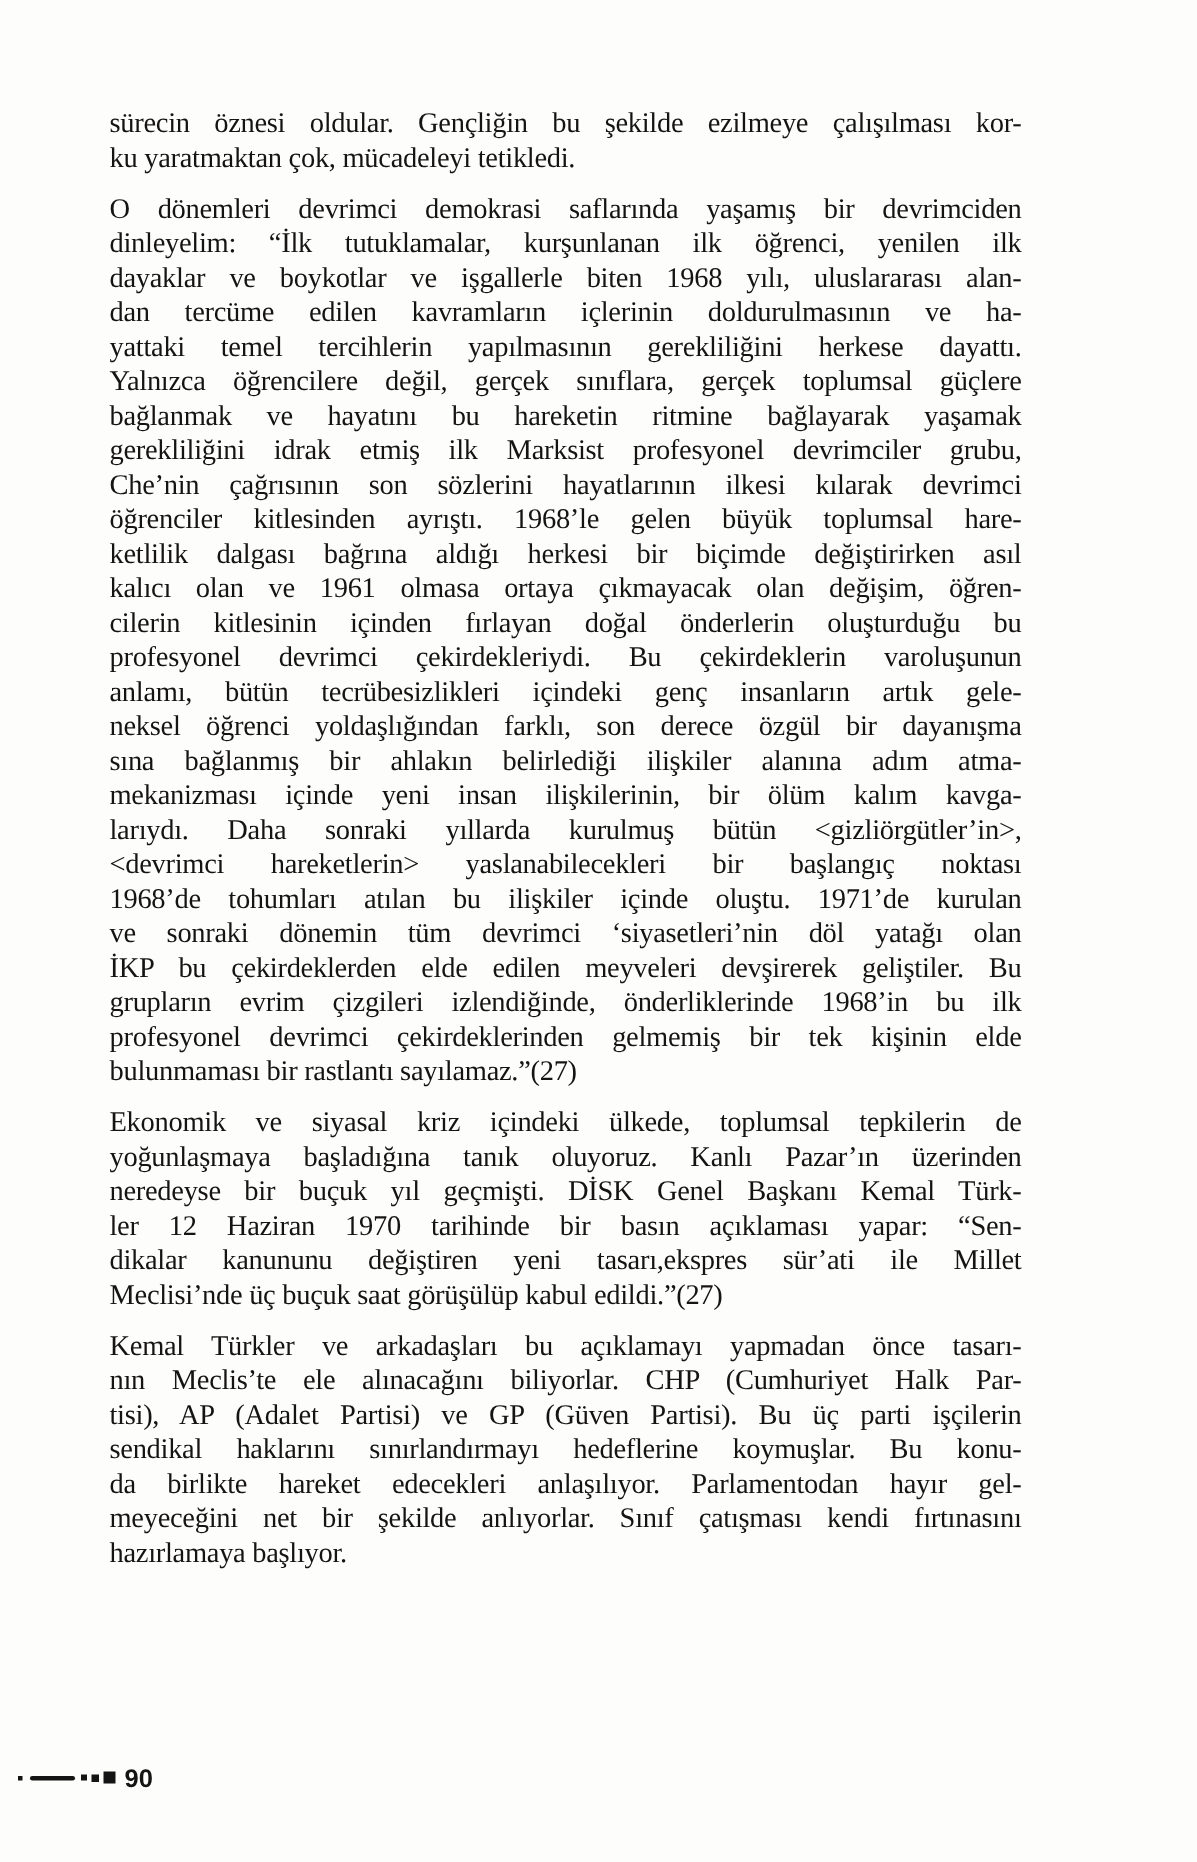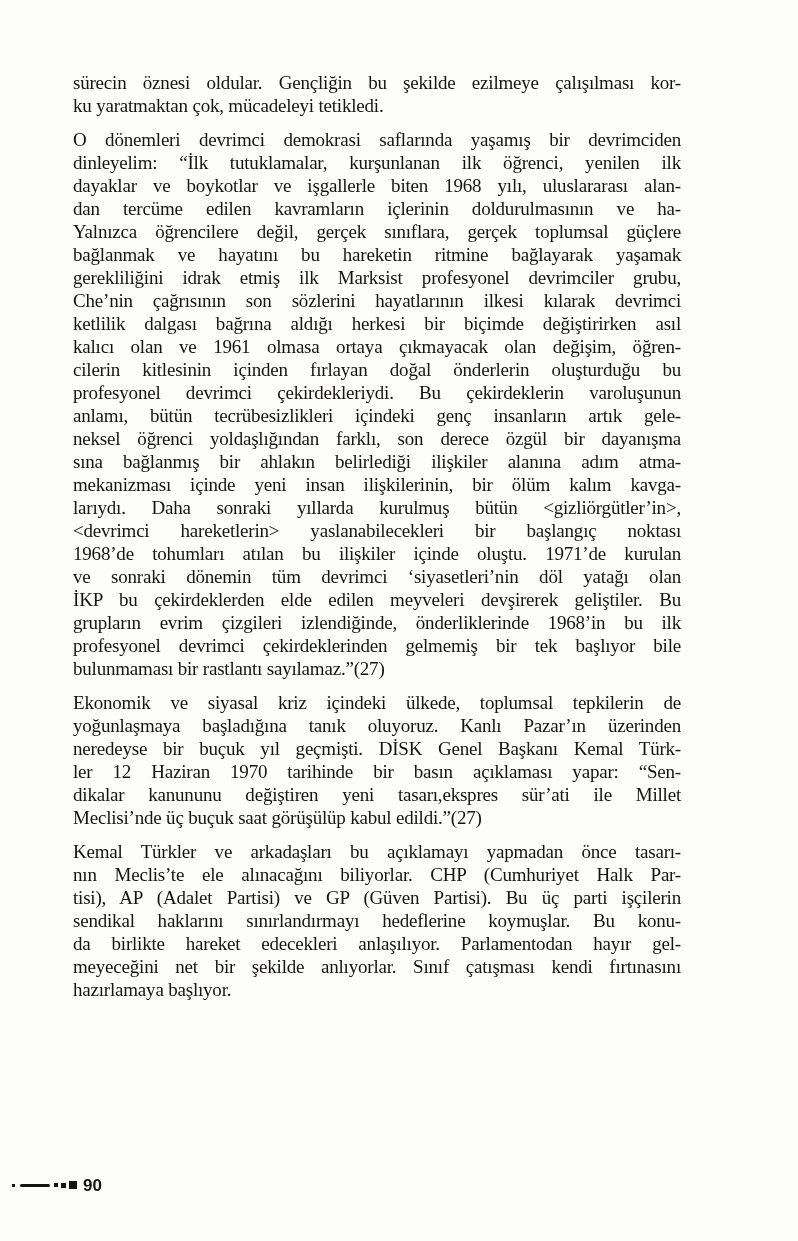--- a/index.html
+++ b/index.html
@@ -85,39 +85,41 @@
 
   <div class="paragraph">
         <div class="line">sürecin öznesi oldular. Gençliğin bu şekilde ezilmeye çalışılması kor-</div>
         <div class="line last">ku yaratmaktan çok, mücadeleyi tetikledi.</div>
       </div>
       <div class="paragraph">
         <div class="line">O dönemleri devrimci demokrasi saflarında yaşamış bir devrimciden</div>
         <div class="line">dinleyelim: “İlk tutuklamalar, kurşunlanan ilk öğrenci, yenilen ilk</div>
         <div class="line">dayaklar ve boykotlar ve işgallerle biten 1968 yılı, uluslararası alan-</div>
         <div class="line">dan tercüme edilen kavramların içlerinin doldurulmasının ve ha-</div>
+        <div class="line">yattaki temel tercihlerin yapılmasının gerekliliğini herkese dayattı.</div>
         <div class="line">Yalnızca öğrencilere değil, gerçek sınıflara, gerçek toplumsal güçlere</div>
         <div class="line">bağlanmak ve hayatını bu hareketin ritmine bağlayarak yaşamak</div>
         <div class="line">gerekliliğini idrak etmiş ilk Marksist profesyonel devrimciler grubu,</div>
         <div class="line">Che’nin çağrısının son sözlerini hayatlarının ilkesi kılarak devrimci</div>
+        <div class="line">öğrenciler kitlesinden ayrıştı. 1968’le gelen büyük toplumsal hare-</div>
         <div class="line">ketlilik dalgası bağrına aldığı herkesi bir biçimde değiştirirken asıl</div>
         <div class="line">kalıcı olan ve 1961 olmasa ortaya çıkmayacak olan değişim, öğren-</div>
         <div class="line">cilerin kitlesinin içinden fırlayan doğal önderlerin oluşturduğu bu</div>
         <div class="line">profesyonel devrimci çekirdekleriydi. Bu çekirdeklerin varoluşunun</div>
         <div class="line">anlamı, bütün tecrübesizlikleri içindeki genç insanların artık gele-</div>
         <div class="line">neksel öğrenci yoldaşlığından farklı, son derece özgül bir dayanışma</div>
         <div class="line">sına bağlanmış bir ahlakın belirlediği ilişkiler alanına adım atma-</div>
         <div class="line">mekanizması içinde yeni insan ilişkilerinin, bir ölüm kalım kavga-</div>
         <div class="line">larıydı. Daha sonraki yıllarda kurulmuş bütün &lt;gizliörgütler’in&gt;,</div>
         <div class="line">&lt;devrimci hareketlerin&gt; yaslanabilecekleri bir başlangıç noktası</div>
         <div class="line">1968’de tohumları atılan bu ilişkiler içinde oluştu. 1971’de kurulan</div>
         <div class="line">ve sonraki dönemin tüm devrimci ‘siyasetleri’nin döl yatağı olan</div>
         <div class="line">İKP bu çekirdeklerden elde edilen meyveleri devşirerek geliştiler. Bu</div>
         <div class="line">grupların evrim çizgileri izlendiğinde, önderliklerinde 1968’in bu ilk</div>
-        <div class="line">profesyonel devrimci çekirdeklerinden gelmemiş bir tek başlıyor bile</div>
+        <div class="line">profesyonel devrimci çekirdeklerinden gelmemiş bir tek kişinin elde</div>
         <div class="line last">bulunmaması bir rastlantı sayılamaz.”(27)</div>
       </div>
       <div class="paragraph">
         <div class="line">Ekonomik ve siyasal kriz içindeki ülkede, toplumsal tepkilerin de</div>
         <div class="line">yoğunlaşmaya başladığına tanık oluyoruz. Kanlı Pazar’ın üzerinden</div>
         <div class="line">neredeyse bir buçuk yıl geçmişti. DİSK Genel Başkanı Kemal Türk-</div>
         <div class="line">ler 12 Haziran 1970 tarihinde bir basın açıklaması yapar: “Sen-</div>
         <div class="line">dikalar kanununu değiştiren yeni tasarı,ekspres sür’ati ile Millet</div>
         <div class="line last">Meclisi’nde üç buçuk saat görüşülüp kabul edildi.”(27)</div>
       </div>

